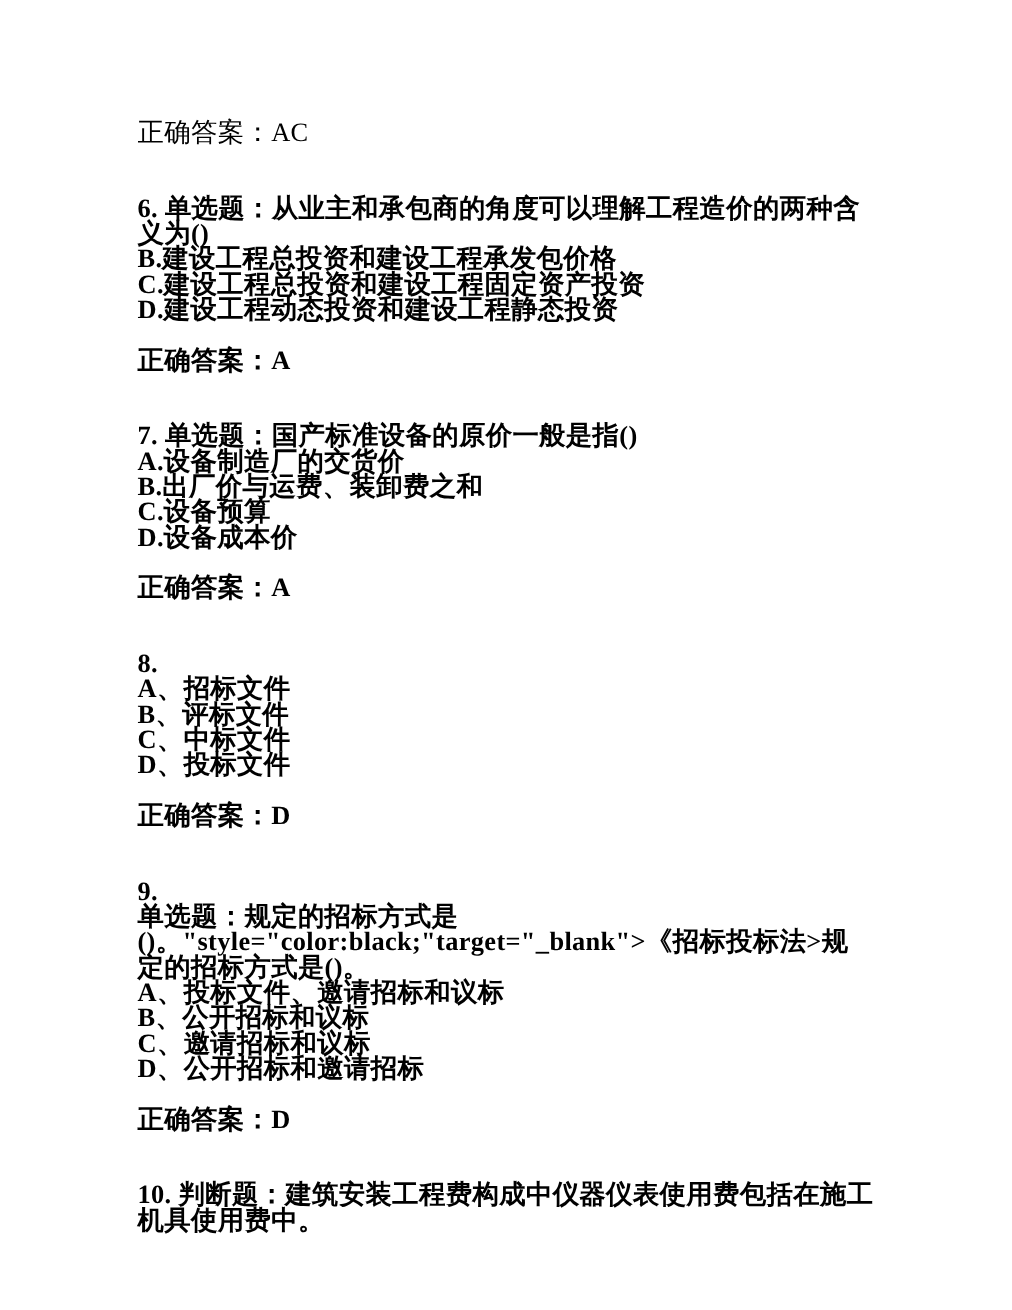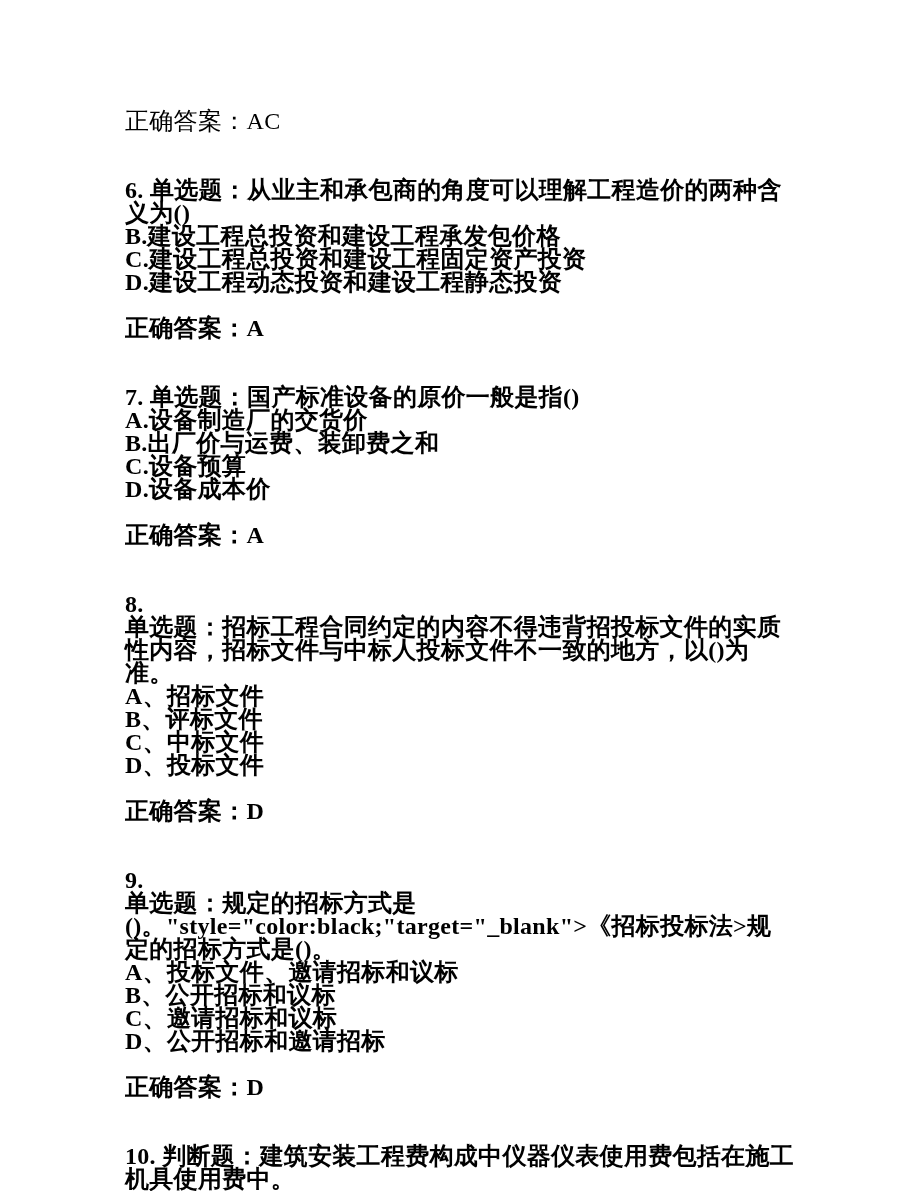--- a/index.html
+++ b/index.html
@@ -57,21 +57,20 @@
   <div class="line">C.设备预算</div>
   <div class="line">D.设备成本价</div>
   <div class="spacer-small"></div>
   <div class="line">正确答案：A</div>
 </div>
 
 <div class="spacer-med"></div>
 
 <div class="block">
   <div class="line">8.</div>
-  <div class="line">单选题：招标工程合同约定的内容不得违背招投标文件的实质性内容，招标文件与中标人投标文件不一致的地方，以()为准。</div>
   <div class="line">A、招标文件</div>
   <div class="line">B、评标文件</div>
   <div class="line">C、中标文件</div>
   <div class="line">D、投标文件</div>
   <div class="spacer-small"></div>
   <div class="line">正确答案：D</div>
 </div>
 
 <div class="spacer-med"></div>
 

